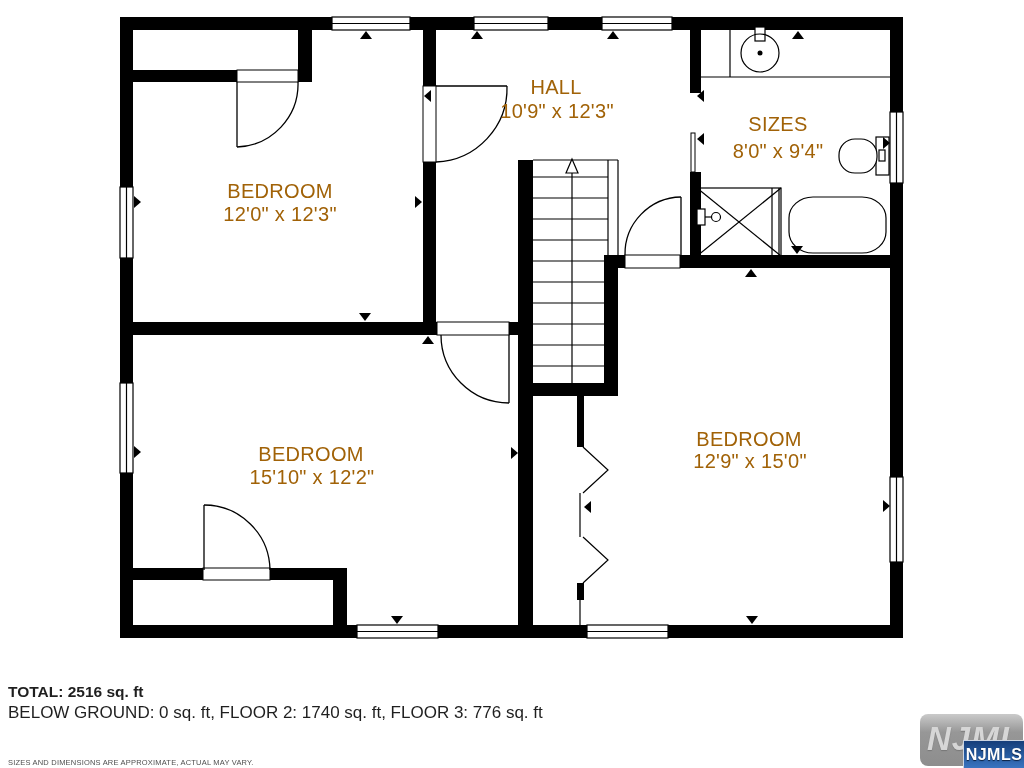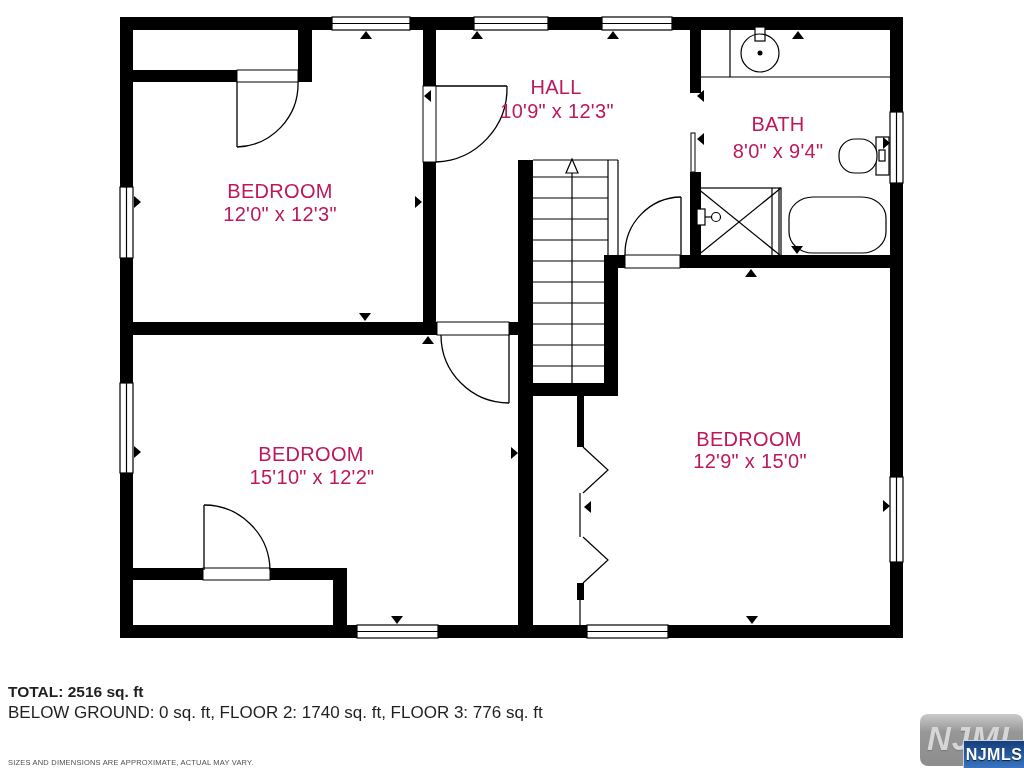--- a/index.html
+++ b/index.html
@@ -1,20 +1,20 @@
 <!DOCTYPE html>
 <html><head>
 <meta charset="utf-8">
 <style>
   html,body{margin:0;padding:0;background:#fff;}
   #stage{position:relative;width:1024px;height:768px;background:#ffffff;overflow:hidden;
          font-family:"Liberation Sans",sans-serif;}
   #plan-svg{position:absolute;left:0;top:0;}
   .room-name,.room-dims{position:absolute;transform:translate(-50%,-50%);
-     font-size:20px;color:#be185d;white-space:nowrap;letter-spacing:.3px;}
+     font-size:20px;color:#a16207;white-space:nowrap;letter-spacing:.3px;}
   .summary-line{position:absolute;left:8px;width:100%;text-align:left;color:#1f1f1f;}
   .summary-total{top:683px;font-size:15.5px;font-weight:700;}
   .summary-floors{top:703px;font-size:17px;}
   .summary-excluded{top:721px;font-size:13.5px;}
   .summary-disclaimer{top:746px;font-size:7.5px;color:#4f4f4f;letter-spacing:.2px;margin-top:12px;}
   #logo-tab{position:absolute;left:920px;top:714px;width:103px;height:52px;border-radius:8px;
      background:linear-gradient(180deg,#cacaca 0%,#979797 35%,#8d8d8d 100%);overflow:hidden;}
   #logo-watermark{position:absolute;left:7px;top:6px;font-size:33px;font-weight:700;font-style:italic;
      color:#d6d6d6;letter-spacing:1px;text-shadow:0 1px 1px #777;}
   #logo-badge{position:absolute;left:963px;top:740px;width:60px;height:27px;
@@ -178,21 +178,21 @@
     <polygon points="584,507 591,501 591,513"></polygon>
   </g>
 </svg>
 
   <div class="room-name" style="left:280px;top:191px">BEDROOM</div>
   <div class="room-dims" style="left:280px;top:214px">12'0" x 12'3"</div>
 
   <div class="room-name" style="left:556px;top:87px">HALL</div>
   <div class="room-dims" style="left:557px;top:111px">10'9" x 12'3"</div>
 
-  <div class="room-name" style="left:778px;top:124px">BATH</div>
+  <div class="room-name" style="left:778px;top:124px">SIZES</div>
   <div class="room-dims" style="left:778px;top:151px">8'0" x 9'4"</div>
 
   <div class="room-name" style="left:311px;top:454px">BEDROOM</div>
   <div class="room-dims" style="left:312px;top:477px">15'10" x 12'2"</div>
 
   <div class="room-name" style="left:749px;top:439px">BEDROOM</div>
   <div class="room-dims" style="left:750px;top:461px">12'9" x 15'0"</div>
 
   <div class="summary-line summary-total">TOTAL: 2516 sq. ft</div>
   <div class="summary-line summary-floors">BELOW GROUND: 0 sq. ft, FLOOR 2: 1740 sq. ft, FLOOR 3: 776 sq. ft</div>

